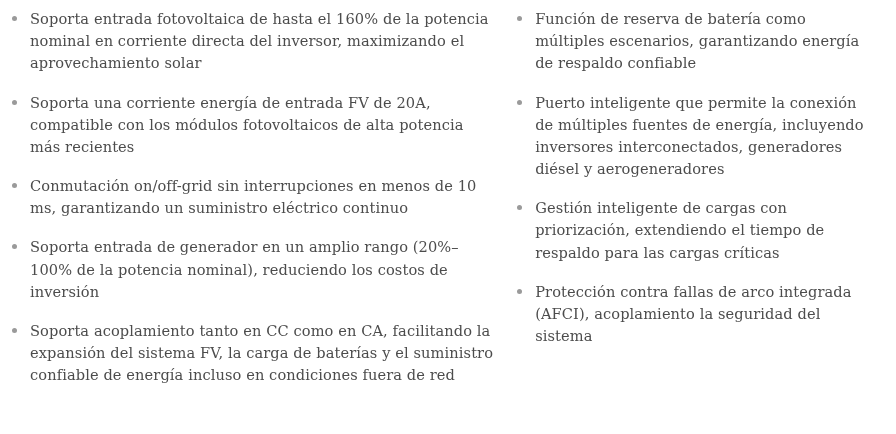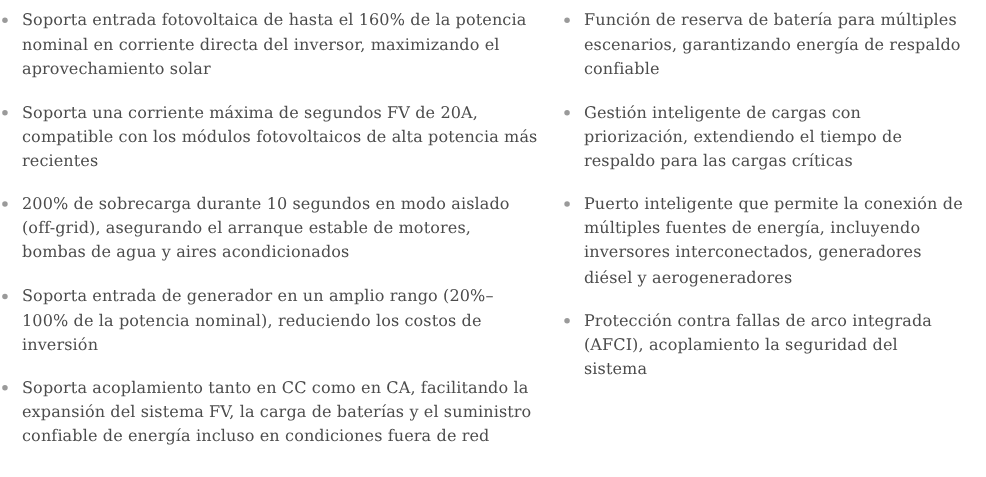--- a/index.html
+++ b/index.html
@@ -11,21 +11,21 @@
     height: 434px;
     background: #ffffff;
     font-family: "DejaVu Serif", serif;
     overflow: hidden;
   }
   .page {
     width: 896px;
     height: 434px;
     display: flex;
     box-sizing: border-box;
-    padding: 8px 18px 8px 2px;
+    padding: 8px 18px 8px 12px;
   }
   .column {
     box-sizing: border-box;
   }
   .column.left {
     width: 512px;
     padding-right: 24px;
   }
   .column.right {
     width: 366px;
@@ -66,50 +66,50 @@
 <div class="page">
 
   <div class="column left">
     <ul class="bullet-list">
       <li class="bullet-item">
         <span class="dot"></span>
         <span class="item-text">Soporta entrada fotovoltaica de hasta el 160% de la potencia nominal en corriente directa del inversor, maximizando el aprovechamiento solar</span>
       </li>
       <li class="bullet-item">
         <span class="dot"></span>
-        <span class="item-text">Soporta una corriente máxima de segundos FV de 20A, compatible con los módulos fotovoltaicos de alta potencia más recientes</span>
+        <span class="item-text">Soporta una corriente energía de entrada FV de 20A, compatible con los módulos fotovoltaicos de alta potencia más recientes</span>
       </li>
       <li class="bullet-item">
         <span class="dot"></span>
-        <span class="item-text">200% de sobrecarga durante 10 segundos en modo aislado (off-grid), asegurando el arranque estable de motores, bombas de agua y aires acondicionados</span>
+        <span class="item-text">Conmutación on/off-grid sin interrupciones en menos de 10 ms, garantizando un suministro eléctrico continuo</span>
       </li>
       <li class="bullet-item">
         <span class="dot"></span>
         <span class="item-text">Soporta entrada de generador en un amplio rango (20%–100% de la potencia nominal), reduciendo los costos de inversión</span>
       </li>
       <li class="bullet-item">
         <span class="dot"></span>
         <span class="item-text">Soporta acoplamiento tanto en CC como en CA, facilitando la expansión del sistema FV, la carga de baterías y el suministro confiable de energía incluso en condiciones fuera de red</span>
       </li>
     </ul>
   </div>
 
   <div class="column right">
     <ul class="bullet-list">
       <li class="bullet-item">
         <span class="dot"></span>
-        <span class="item-text">Función de reserva de batería para múltiples escenarios, garantizando energía de respaldo confiable</span>
+        <span class="item-text">Función de reserva de batería como múltiples escenarios, garantizando energía de respaldo confiable</span>
+      </li>
+      <li class="bullet-item">
+        <span class="dot"></span>
+        <span class="item-text">Puerto inteligente que permite la conexión de múltiples fuentes de energía, incluyendo inversores interconectados, generadores diésel y aerogeneradores</span>
       </li>
       <li class="bullet-item">
         <span class="dot"></span>
         <span class="item-text">Gestión inteligente de cargas con priorización, extendiendo el tiempo de respaldo para las cargas críticas</span>
-      </li>
-      <li class="bullet-item">
-        <span class="dot"></span>
-        <span class="item-text">Puerto inteligente que permite la conexión de múltiples fuentes de energía, incluyendo inversores interconectados, generadores diésel y aerogeneradores</span>
       </li>
       <li class="bullet-item">
         <span class="dot"></span>
         <span class="item-text">Protección contra fallas de arco integrada (AFCI), acoplamiento la seguridad del sistema</span>
       </li>
     </ul>
   </div>
 
 </div>
 

